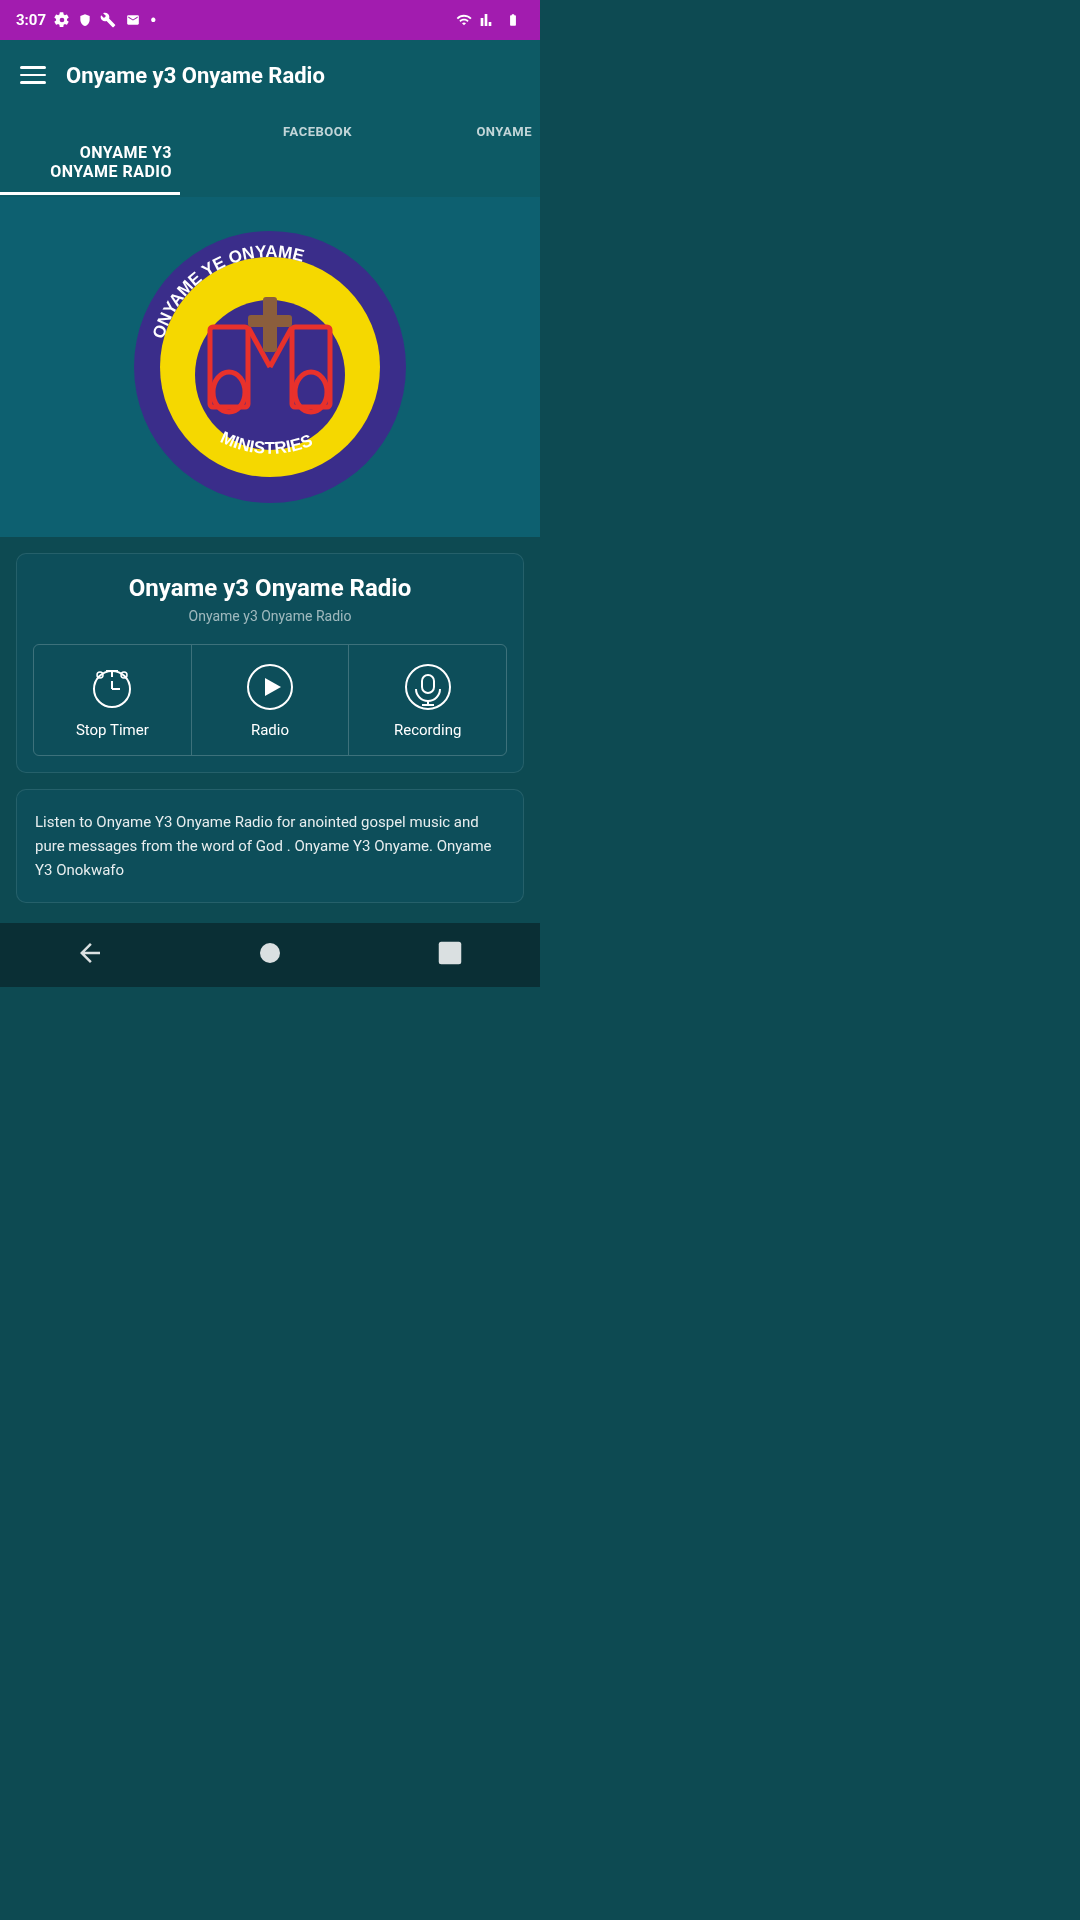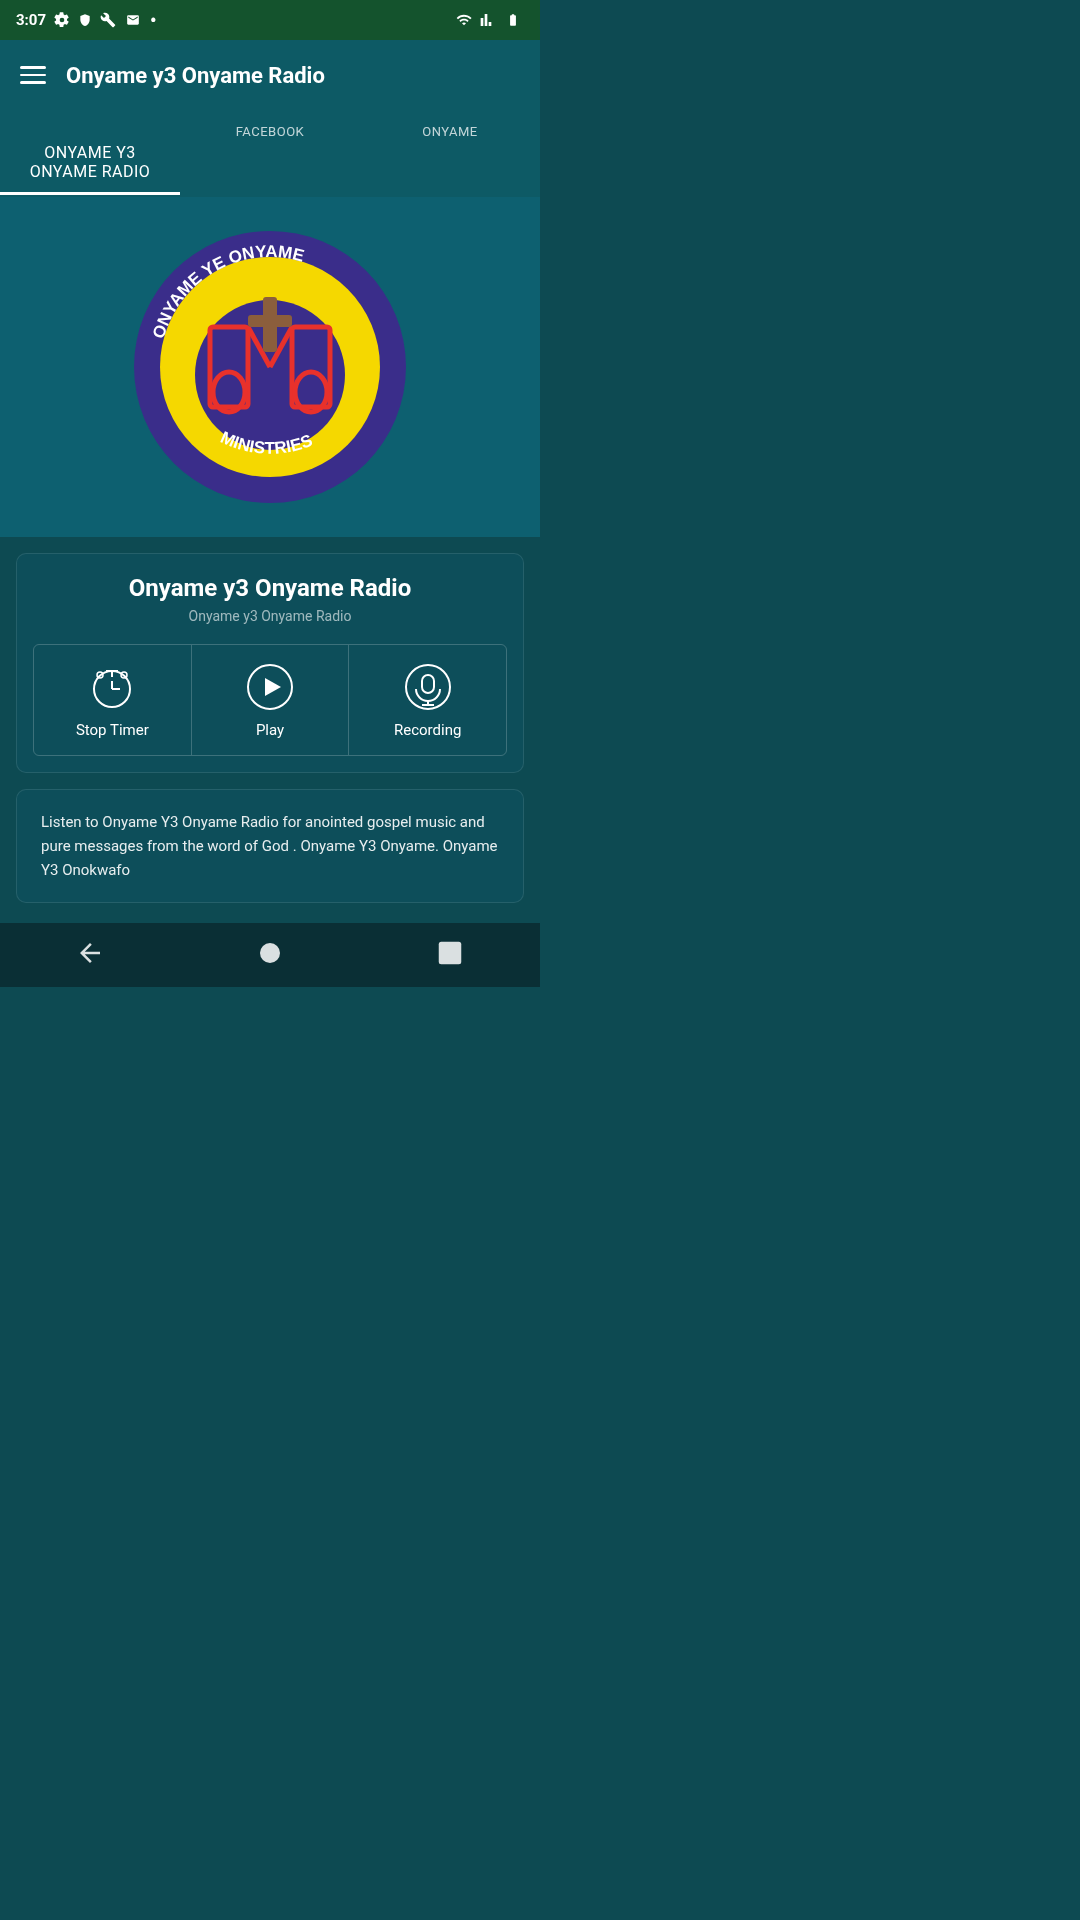--- a/index.html
+++ b/index.html
@@ -9,21 +9,21 @@
       width: 540px;
       min-height: 1080px;
       background-color: #0d4a52;
       font-family: 'Roboto', Arial, sans-serif;
       color: #ffffff;
       overflow-x: hidden;
     }
 
     
     .status-bar {
-      background-color: #14532d;
+      background-color: #a21caf;
       height: 40px;
       display: flex;
       align-items: center;
       justify-content: space-between;
       padding: 0 16px;
     }
     .status-left {
       display: flex;
       align-items: center;
       gap: 8px;
@@ -67,24 +67,24 @@
     }
 
     
     .tab-bar {
       background-color: #0d5a65;
       display: flex;
       border-bottom: 2px solid transparent;
     }
     .tab-item {
       flex: 1;
-      text-align: center;
+      text-align: right;
       padding: 14px 8px;
       font-size: 13px;
-      font-weight: normal;
+      font-weight: bold;
       color: rgba(255,255,255,0.75);
       cursor: pointer;
       letter-spacing: 0.5px;
       position: relative;
     }
     .tab-item.active {
       color: #ffffff;
     }
     .tab-item.active::after {
       content: '';
@@ -162,21 +162,21 @@
       font-size: 15px;
       color: #fff;
       text-align: right;
     }
 
     
     .desc-card {
       margin: 0 16px 20px 16px;
       background-color: #0d4e5a;
       border-radius: 10px;
-      padding: 20px 24px;
+      padding: 20px 18px;
       border: 1px solid rgba(255,255,255,0.1);
     }
     .desc-text {
       font-size: 15px;
       color: rgba(255,255,255,0.9);
       line-height: 1.6;
     }
 
     
     .bottom-nav {
@@ -310,21 +310,21 @@
         <line x1="26" y1="28" x2="34" y2="28"></line>
       </svg>
       <span class="control-label">Stop Timer</span>
     </div>
 
     <div class="control-btn">
       <svg viewBox="0 0 52 52" fill="none" stroke="white" stroke-width="2">
         <circle cx="26" cy="26" r="22"></circle>
         <polygon points="21,17 37,26 21,35" fill="white" stroke="none"></polygon>
       </svg>
-      <span class="control-label">Play</span>
+      <span class="control-label">Radio</span>
     </div>
 
     <div class="control-btn">
       <svg viewBox="0 0 52 52" fill="none" stroke="white" stroke-width="2">
         <circle cx="26" cy="26" r="22"></circle>
 
         <rect x="20" y="14" width="12" height="18" rx="6" stroke="white" stroke-width="2" fill="none"></rect>
 
         <path d="M 14 28 A 12 12 0 0 0 38 28" stroke="white" stroke-width="2" fill="none"></path>
         <line x1="26" y1="40" x2="26" y2="44"></line>

